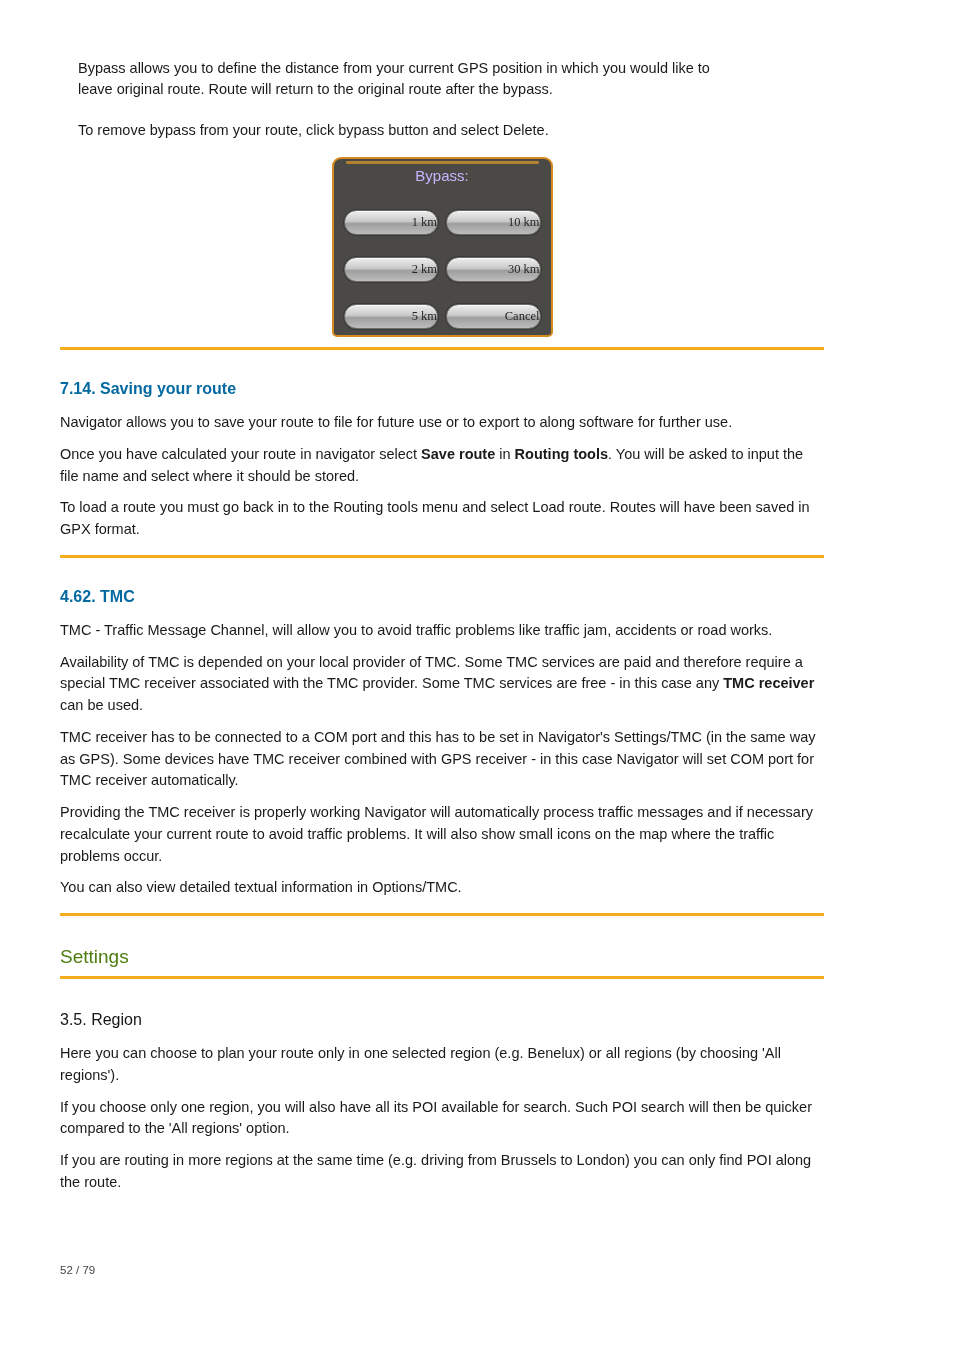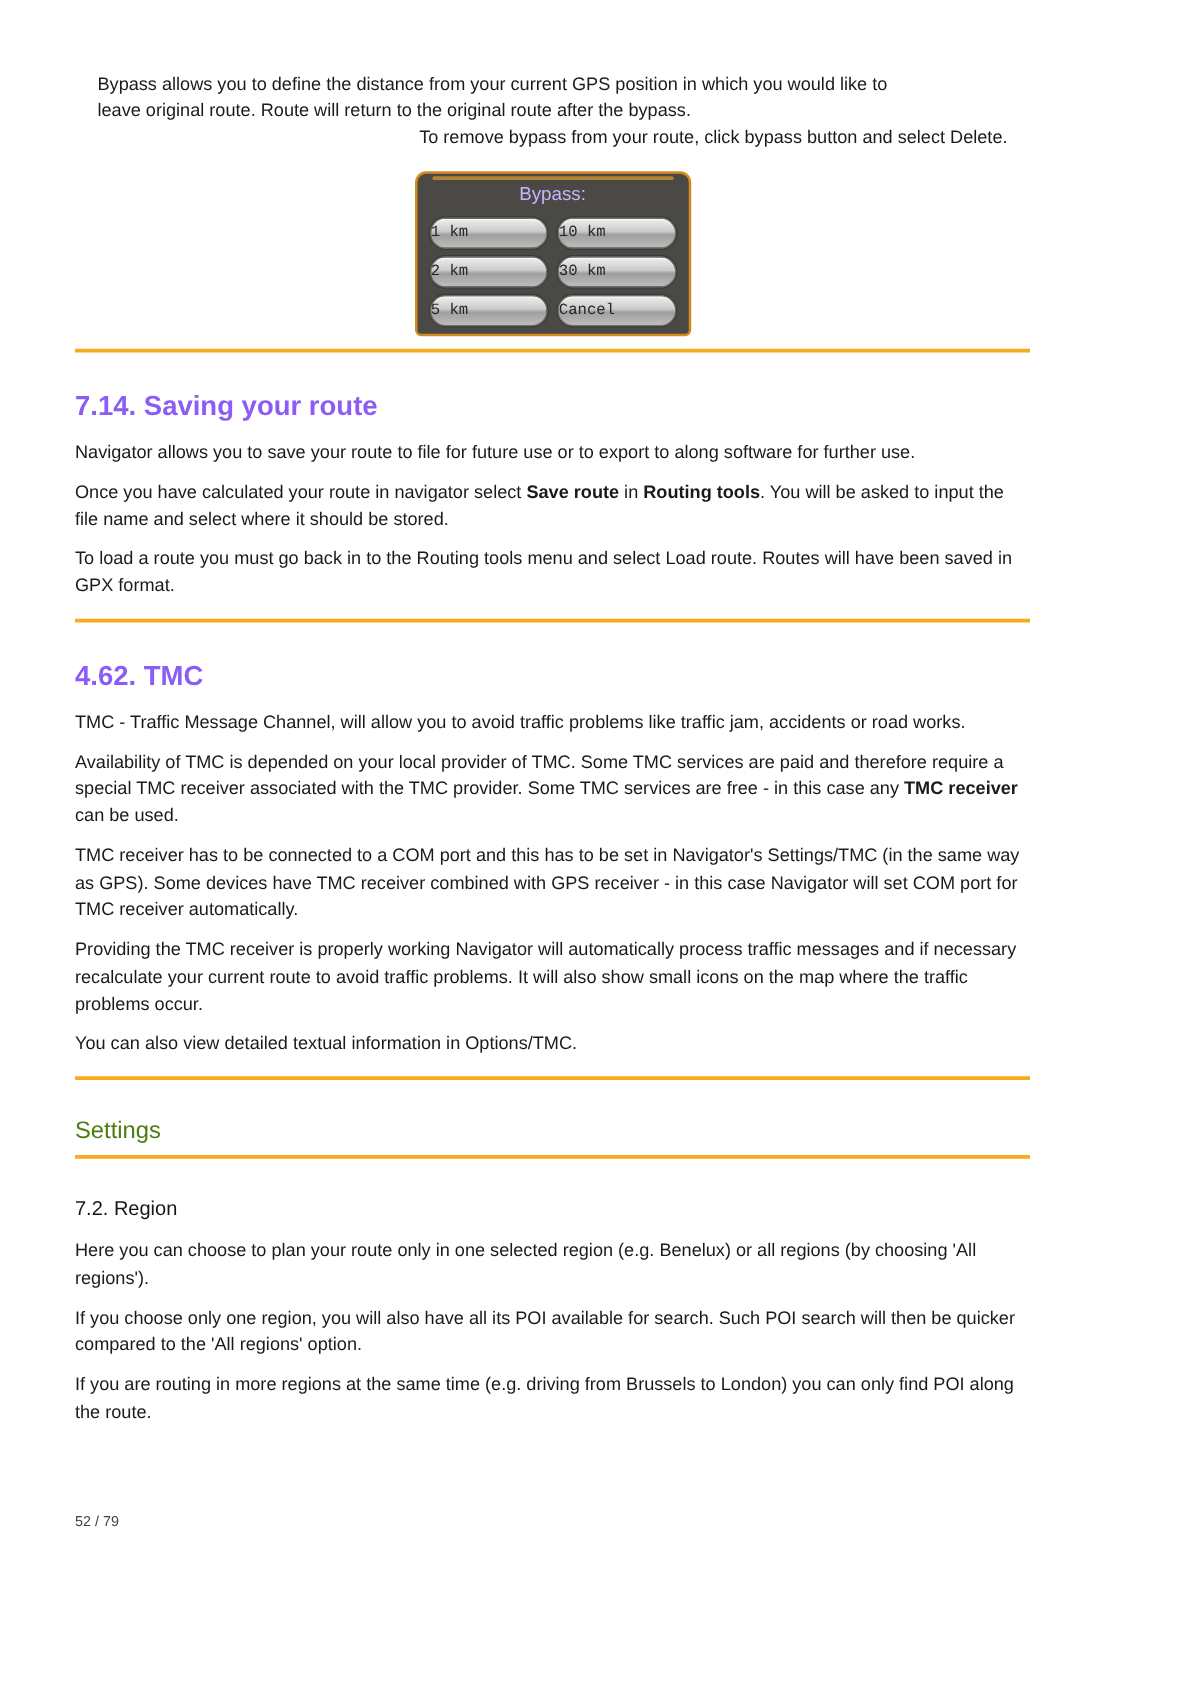--- a/index.html
+++ b/index.html
@@ -62,37 +62,38 @@
     column-gap: 8px;
     row-gap: 6px;
   }
   .bp-btn {
     background: linear-gradient(#efefef, #c9c9c9 45%, #9e9e9e 55%, #bdbdbd);
     border: 1px solid #6d6c69;
     border-radius: 13px;
     height: 23px;
     font-size: 12.5px;
     color: #262626;
-    text-align: left;
+    text-align: right;
     line-height: 22px;
     cursor: pointer;
-    font-family: Liberation Mono, monospace;
+    font-family: Liberation Serif, serif;
     box-shadow: inset 0 1px 0 rgba(255,255,255,.7), 0 0 0 1px #3a3a38;
+    margin-top: 16px;
   }
   .hr {
     height: 0;
     border: 0;
     border-top: 3px solid #f3ad1c;
     margin: 8px 60px 0 60px;
   }
   .h2 {
-    font-size: 22px;
+    font-size: 16px;
     font-family: Verdana, Geneva, sans-serif;
     margin: 30px 60px 0 60px;
-    color: #8b5cf6;
+    color: #0369a1;
   }
   .h3 {
     font-size: 19px;
     font-family: Verdana, Geneva, sans-serif;
     margin: 30px 60px 0 60px;
     color: #4d7c0f;
     font-weight: normal;
   }
   .h4 {
     font-size: 16px;
@@ -116,21 +117,21 @@
     margin: 70px 60px 0 60px;
   }
   .strong { font-weight: bold; }
 </style>
 </head>
 <body>
 <div class="page">
 
 <p class="para first">Bypass allows you to define the distance from your current GPS position in which you would like to</p>
 <p class="para">leave original route. Route will return to the original route after the bypass.</p>
-<p class="para" style="text-align:right;">To remove bypass from your route, click bypass button and select Delete.</p>
+<p class="para" style="margin-top:20px;">To remove bypass from your route, click bypass button and select Delete.</p>
 
 <div class="fig-wrap">
   <div class="bypass-panel">
     <div class="bypass-title">Bypass:</div>
     <div class="bypass-grid">
       <div class="bp-btn">1 km</div>
       <div class="bp-btn">10 km</div>
       <div class="bp-btn">2 km</div>
       <div class="bp-btn">30 km</div>
       <div class="bp-btn">5 km</div>
@@ -158,20 +159,20 @@
 <p class="body body-tight">TMC receiver has to be connected to a COM port and this has to be set in Navigator's Settings/TMC (in the same way as GPS). Some devices have TMC receiver combined with GPS receiver - in this case Navigator will set COM port for TMC receiver automatically.</p>
 <p class="body body-tight">Providing the TMC receiver is properly working Navigator will automatically process traffic messages and if necessary recalculate your current route to avoid traffic problems. It will also show small icons on the map where the traffic problems occur.</p>
 <p class="body body-tight">You can also view detailed textual information in Options/TMC.</p>
 
 <hr class="hr" style="margin-top:14px;">
 
 <h3 class="h3">Settings</h3>
 
 <hr class="hr" style="margin-top:8px;">
 
-<h4 class="h4">7.2.  Region</h4>
+<h4 class="h4">3.5.  Region</h4>
 <p class="body">Here you can choose to plan your route only in one selected region (e.g. Benelux) or all regions (by choosing 'All regions').</p>
 <p class="body body-tight">If you choose only one region, you will also have all its POI available for search. Such POI search will then be quicker compared to the 'All regions' option.</p>
 <p class="body body-tight">If you are routing in more regions at the same time (e.g. driving from Brussels to London) you can only find POI along the route.</p>
 
 <div class="footer">52 / 79</div>
 
 </div>
 
 </body></html>

